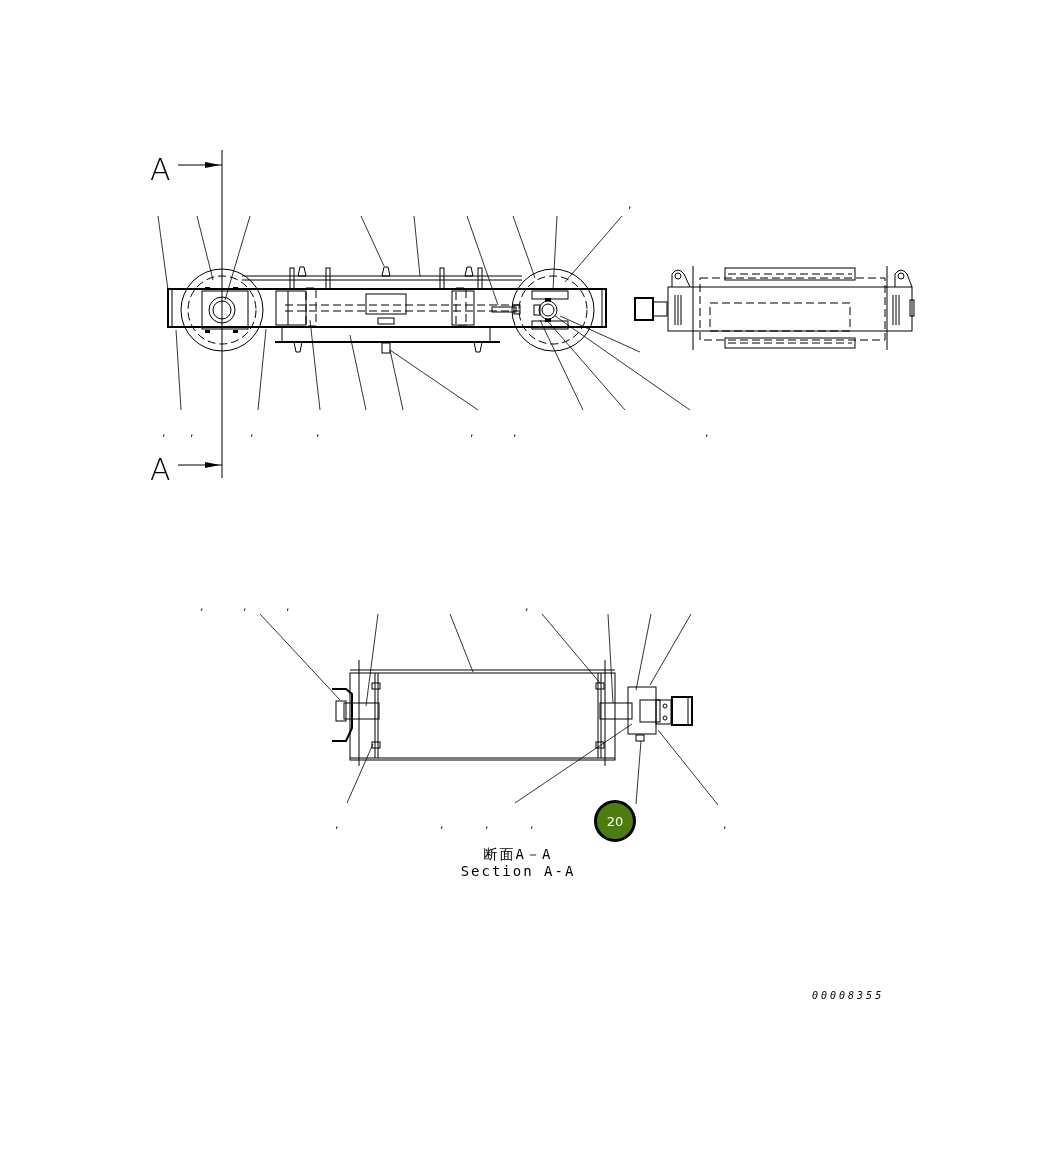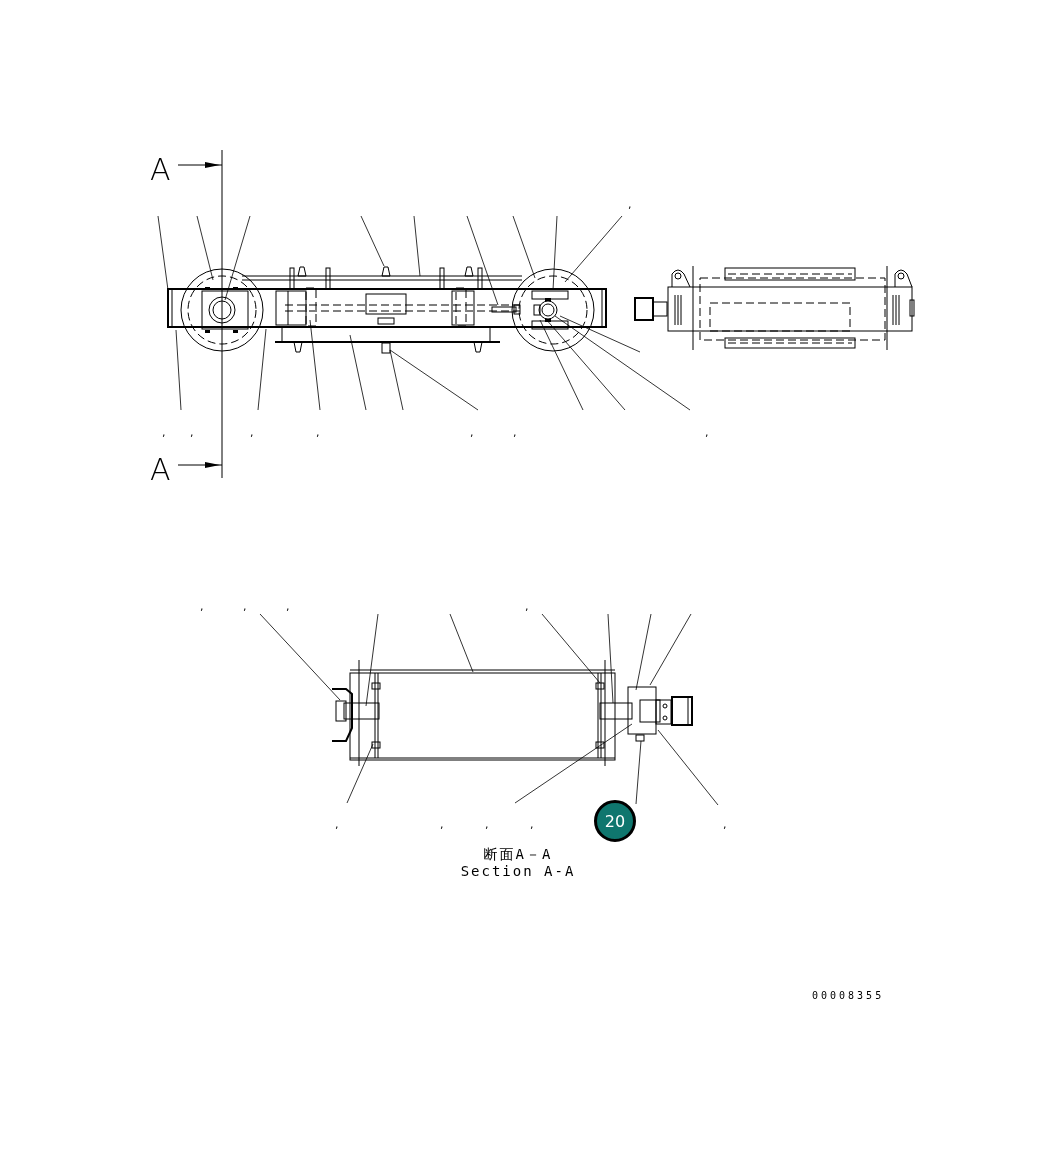--- a/index.html
+++ b/index.html
@@ -5,22 +5,22 @@
     html, body { margin: 0; padding: 0; background: #ffffff; }
     body { width: 1064px; height: 1151px; position: relative; overflow: hidden; font-family: "DejaVu Sans Mono", monospace; }
     #drawing { position: absolute; left: 0; top: 0; width: 1064px; height: 1151px; }
     .ln { stroke: #000; stroke-width: 1; fill: none; }
     .ln2 { stroke: #000; stroke-width: 2; fill: none; }
     .dash { stroke: #000; stroke-width: 1; fill: none; stroke-dasharray: 8 4; }
     .lead { stroke: #000; stroke-width: 0.8; fill: none; }
     .comma { font-family: "DejaVu Sans", sans-serif; font-size: 11px; fill: #000; }
     .sec-label { font-family: "DejaVu Sans", sans-serif; font-size: 30px; fill: #000; font-weight: 300; }
     .caption { position: absolute; left: 418px; width: 200px; text-align: center; font-family: "DejaVu Sans Mono", monospace; font-size: 14px; color: #000; letter-spacing: 2px; }
-    .docnum { position: absolute; left: 812px; top: 990px; font-family: "DejaVu Sans Mono", monospace; font-size: 10px; letter-spacing: 3px; color: #000; }
-    .badge { position: absolute; left: 594px; top: 800px; width: 42px; height: 42px; border-radius: 50%; background: #0f766e; border: 3px solid #000; box-sizing: border-box; display: flex; align-items: center; justify-content: center; color: #fff; font-family: "DejaVu Sans", sans-serif; font-size: 16px; cursor: pointer; }
+    .docnum { position: absolute; left: 812px; top: 990px; font-family: "DejaVu Sans Mono", monospace; font-size: 10px; letter-spacing: 3px; color: #000; font-style: italic; }
+    .badge { position: absolute; left: 594px; top: 800px; width: 42px; height: 42px; border-radius: 50%; background: #4d7c0f; border: 3px solid #000; box-sizing: border-box; display: flex; align-items: center; justify-content: center; color: #fff; font-family: "DejaVu Sans", sans-serif; font-size: 13px; cursor: pointer; }
   </style>
 </head>
 <body>
 
 <svg id="drawing" viewBox="0 0 1064 1151" xmlns="http://www.w3.org/2000/svg">
 
   <g>
     <text class="sec-label" x="150" y="180">A</text>
     <line class="ln" x1="178" y1="165" x2="222" y2="165"></line>
     <polygon points="205,162 220,165 205,168" fill="#000"></polygon>

